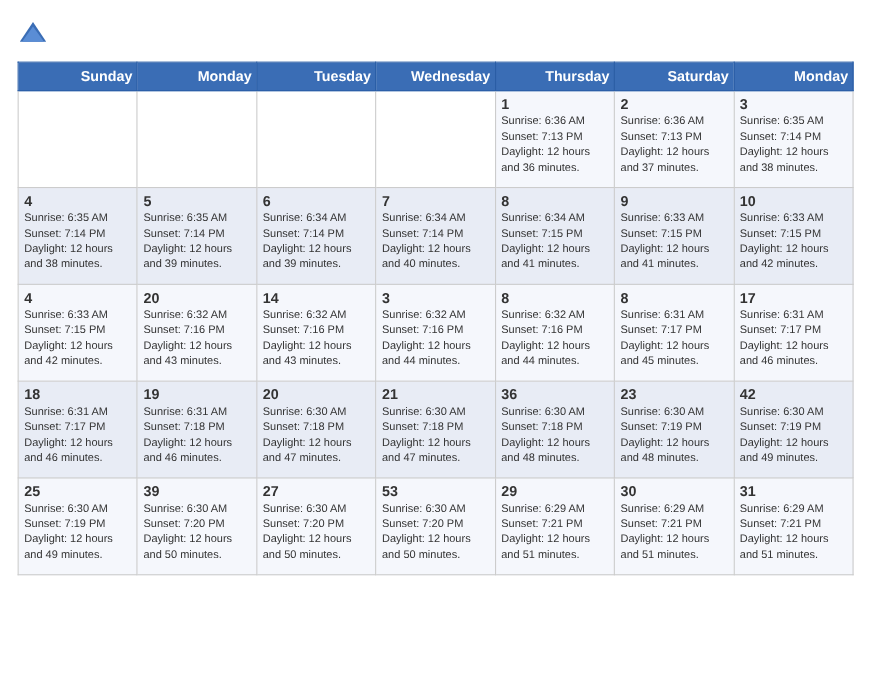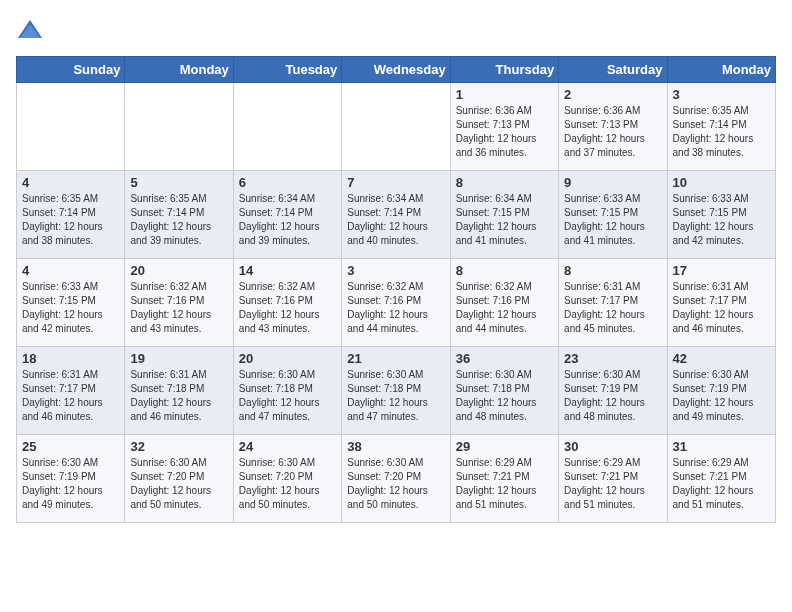--- a/index.html
+++ b/index.html
@@ -287,33 +287,33 @@
         </td>
       </tr>
       <tr>
         <td>
           <span class="day-number">25</span>
           <div class="day-info" style="white-space: pre-line;">Sunrise: 6:30 AM
 Sunset: 7:19 PM
 Daylight: 12 hours and 49 minutes.</div>
         </td>
         <td>
-          <span class="day-number">32</span>
+          <span class="day-number">39</span>
           <div class="day-info" style="white-space: pre-line;">Sunrise: 6:30 AM
 Sunset: 7:20 PM
 Daylight: 12 hours and 50 minutes.</div>
         </td>
         <td>
-          <span class="day-number">24</span>
+          <span class="day-number">27</span>
           <div class="day-info" style="white-space: pre-line;">Sunrise: 6:30 AM
 Sunset: 7:20 PM
 Daylight: 12 hours and 50 minutes.</div>
         </td>
         <td>
-          <span class="day-number">38</span>
+          <span class="day-number">53</span>
           <div class="day-info" style="white-space: pre-line;">Sunrise: 6:30 AM
 Sunset: 7:20 PM
 Daylight: 12 hours and 50 minutes.</div>
         </td>
         <td>
           <span class="day-number">29</span>
           <div class="day-info" style="white-space: pre-line;">Sunrise: 6:29 AM
 Sunset: 7:21 PM
 Daylight: 12 hours and 51 minutes.</div>
         </td>

